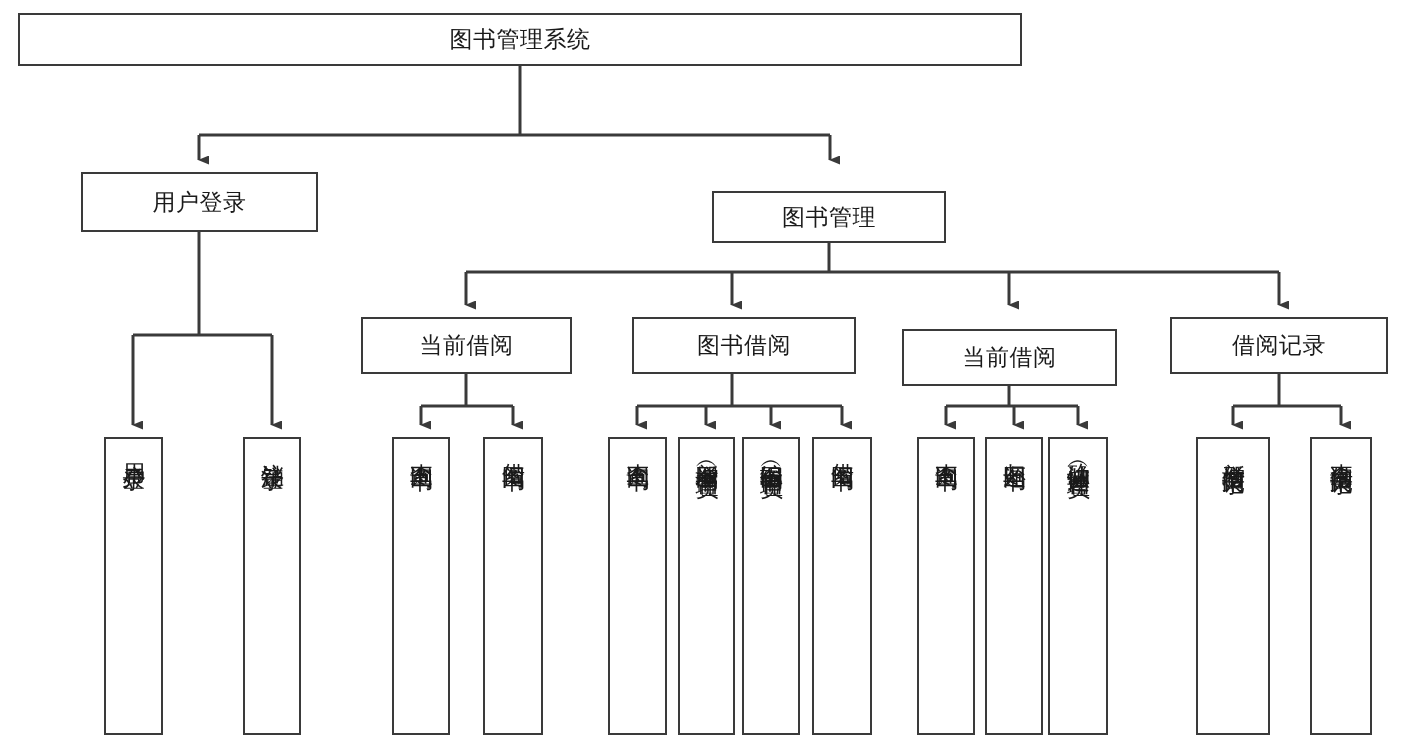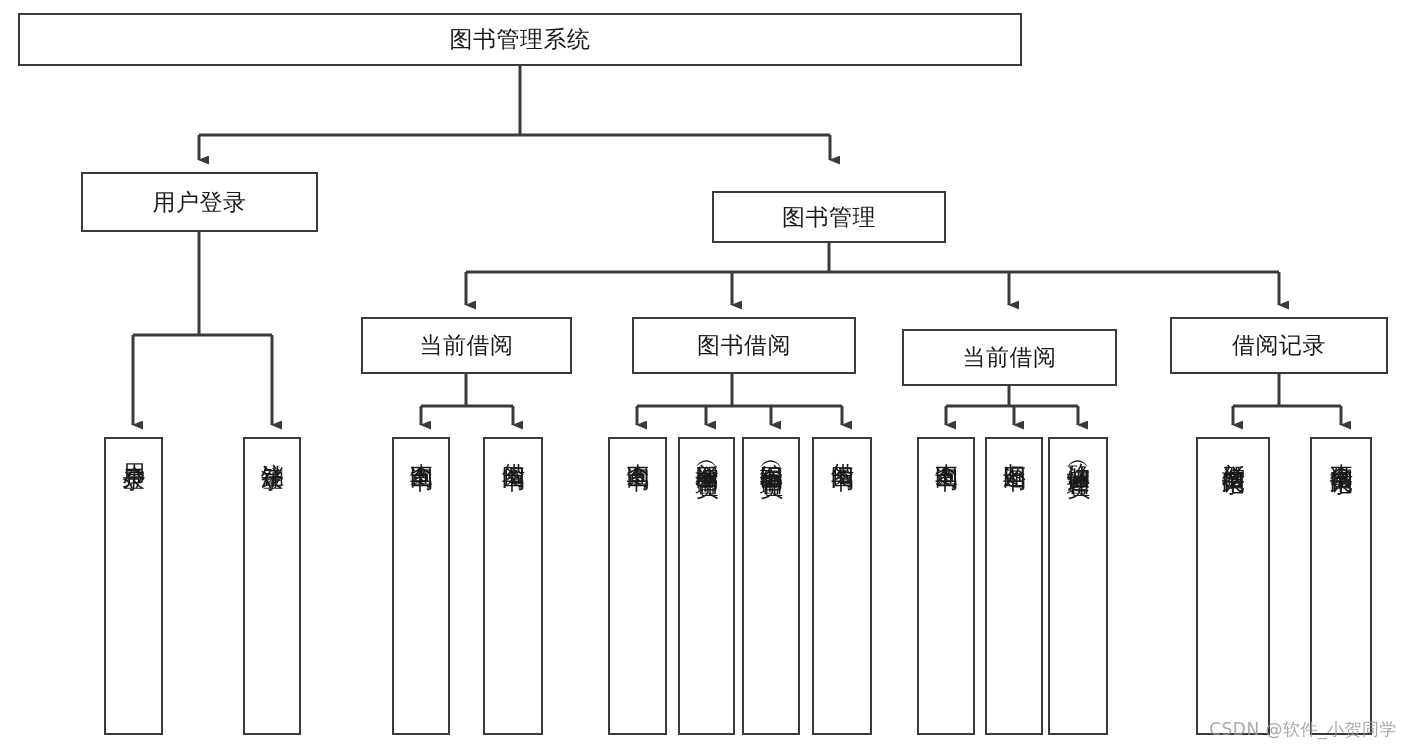--- a/index.html
+++ b/index.html
@@ -181,15 +181,14 @@
   <div class="node vert" style="left:1048px; top:437px; width:60px; height:298px;">
     <span class="vtext">确认归还（管理员）</span>
   </div>
   <div class="node vert" style="left:1196px; top:437px; width:74px; height:298px;">
     <span class="vtext">新增借阅记录</span>
   </div>
   <div class="node vert" style="left:1310px; top:437px; width:62px; height:298px;">
     <span class="vtext">查询借阅记录</span>
   </div>
 
-  <div class="watermark">CSDN @软件_小贺同学</div>
 
 </div>
 
 </body></html>

